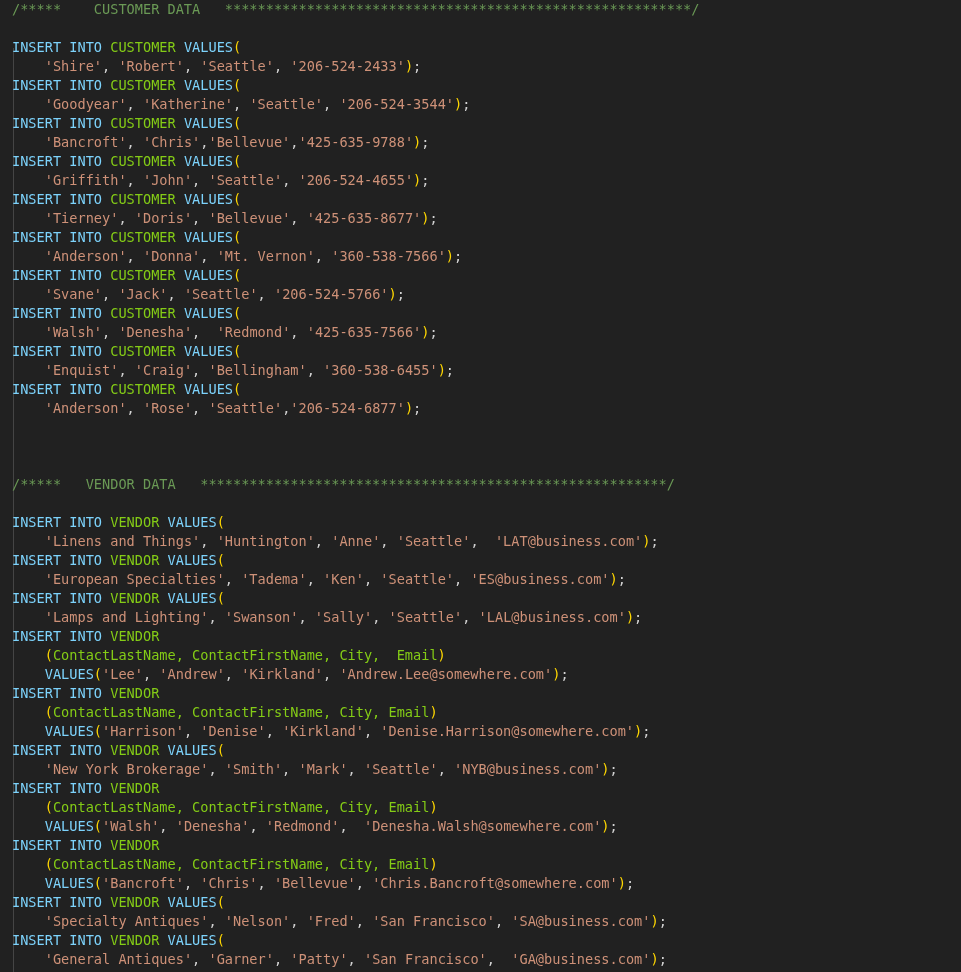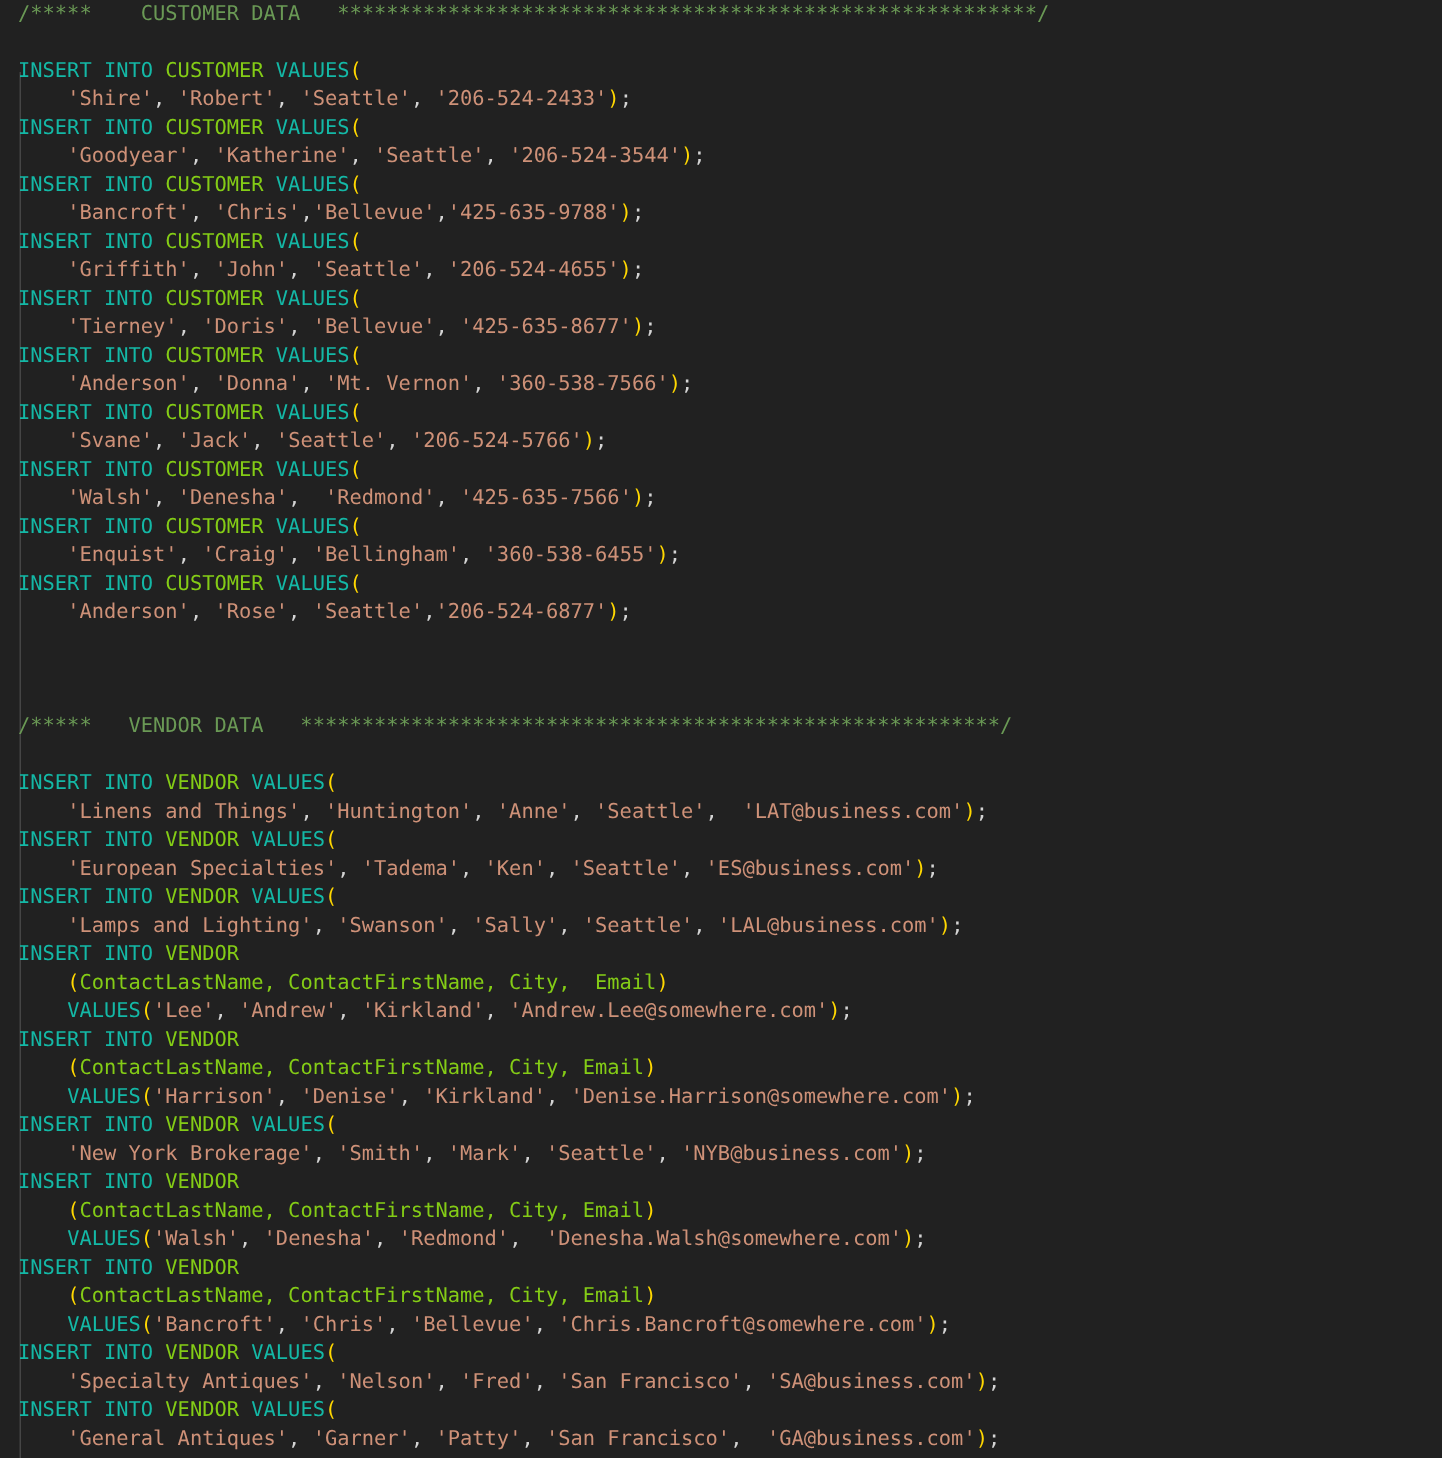--- a/index.html
+++ b/index.html
@@ -44,21 +44,21 @@
     white-space: pre;
     color: #d4d4d4;
   }
   .ln {
     display: block;
     height: 19px;
     padding-left: 12px;
     white-space: pre;
   }
   
-  .kw   { color: #14b8a6; }
+  .kw   { color: #7dd3fc; }
   .id   { color: #84cc16; }
   .str  { color: #ce9178; }
   .cmt  { color: #6a9955; }
   .pun  { color: #ffd700; }
   .pl   { color: #d4d4d4; }
 </style>
 </head>
 <body>
 
 <div id="editor">

